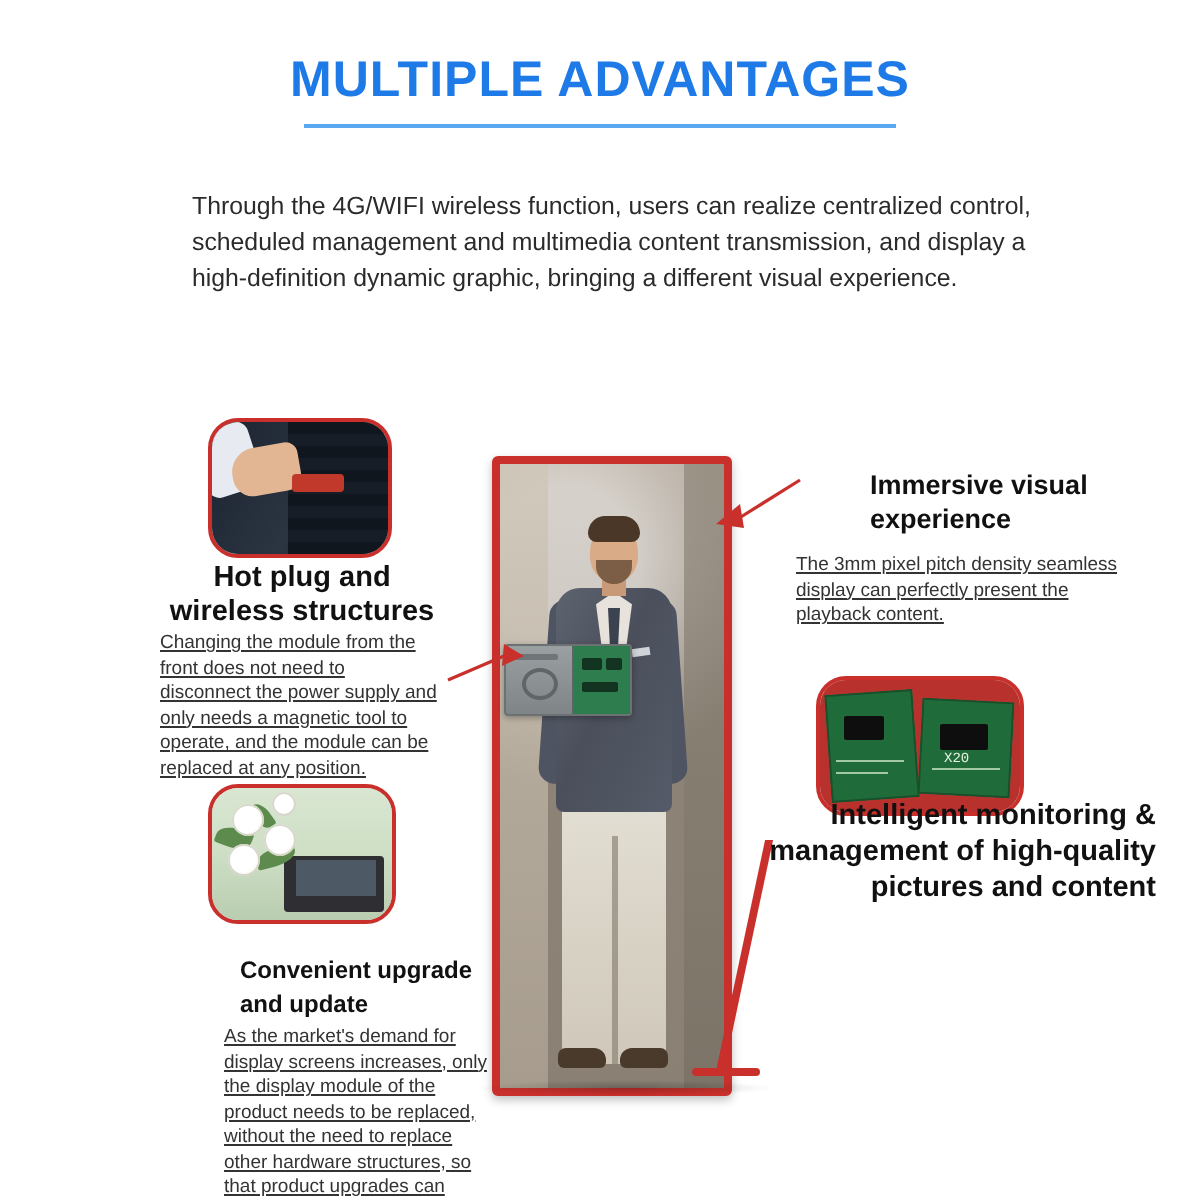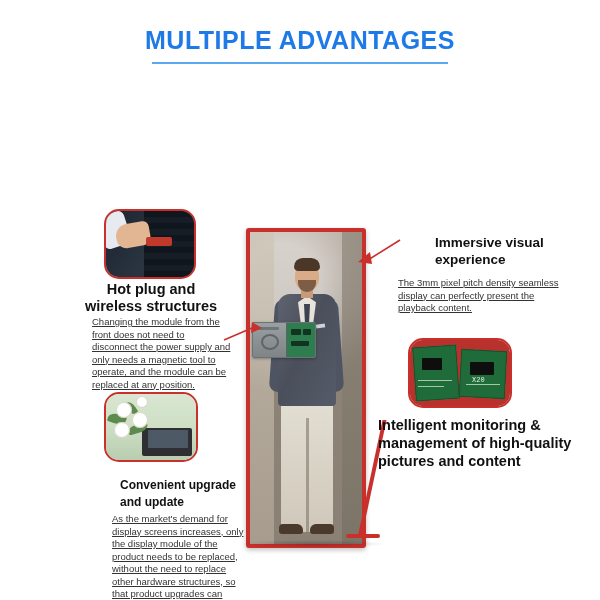--- a/index.html
+++ b/index.html
@@ -382,38 +382,39 @@
   }
   .callout-body {
     position: absolute;
     font-size: 9.5px;
     line-height: 12.5px;
     color: #333;
     text-decoration: underline;
   }
 
   #c1-head { left: 78px; top: 281px; width: 146px; font-size: 14.5px; text-align: center; }
-  #c1-body { left: 92px; top: 316px; width: 140px; }
+  #c1-body { left: 80px; top: 316px; width: 140px; }
 
   #c2-head { left: 120px; top: 477px; width: 132px; font-size: 12px; text-align: left; }
   #c2-body { left: 112px; top: 513px; width: 132px; }
 
   #c3-head { left: 398px; top: 234px; width: 160px; font-size: 13.5px; margin-left: 37px; }
   #c3-body { left: 398px; top: 277px; width: 168px; }
 
-  #c4-head { left: 378px; top: 416px; width: 200px; font-size: 14.5px; text-align: left; line-height: 18px; }
+  #c4-head { left: 378px; top: 399px; width: 200px; font-size: 14.5px; text-align: right; line-height: 18px; }
 </style>
 </head>
 <body>
 
 <div class="page">
 
   <div class="title">MULTIPLE ADVANTAGES</div>
   <div class="title-underline"></div>
 
+  <div class="intro">Through the 4G/WIFI wireless function, users can realize centralized control, scheduled management and multimedia content transmission, and display a high-definition dynamic graphic, bringing a different visual experience.</div>
 
   <div class="mirror">
     <div class="mirror-photo">
       <div class="m-bg-left"></div>
       <div class="m-bg-right"></div>
       <div class="m-trousers"></div>
       <div class="m-legsplit"></div>
       <div class="m-shoeL"></div>
       <div class="m-shoeR"></div>
       <div class="m-armL"></div>

